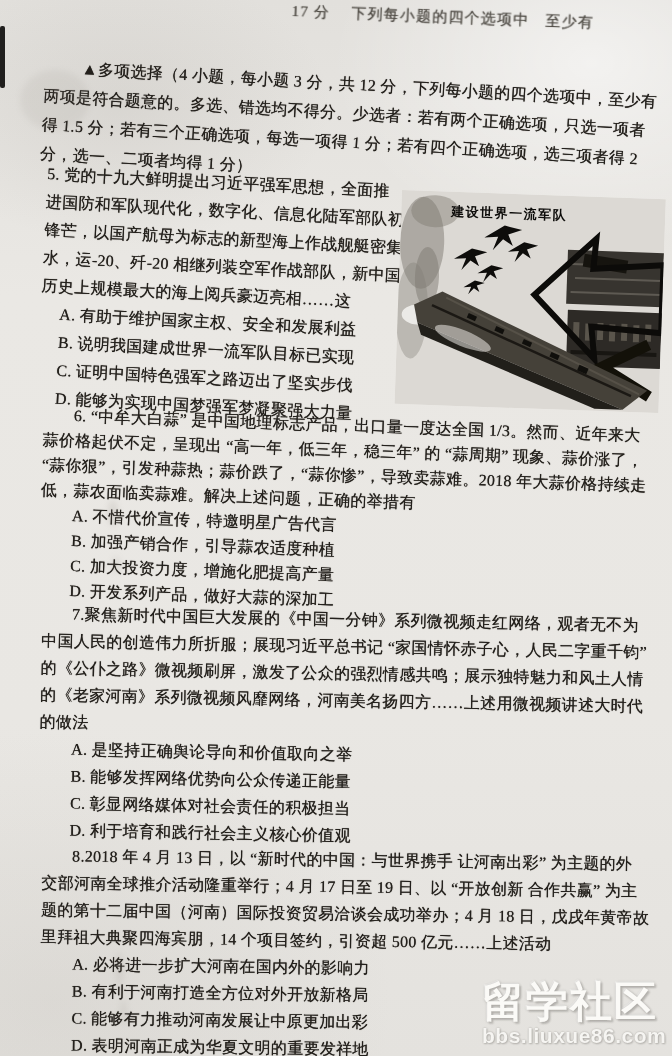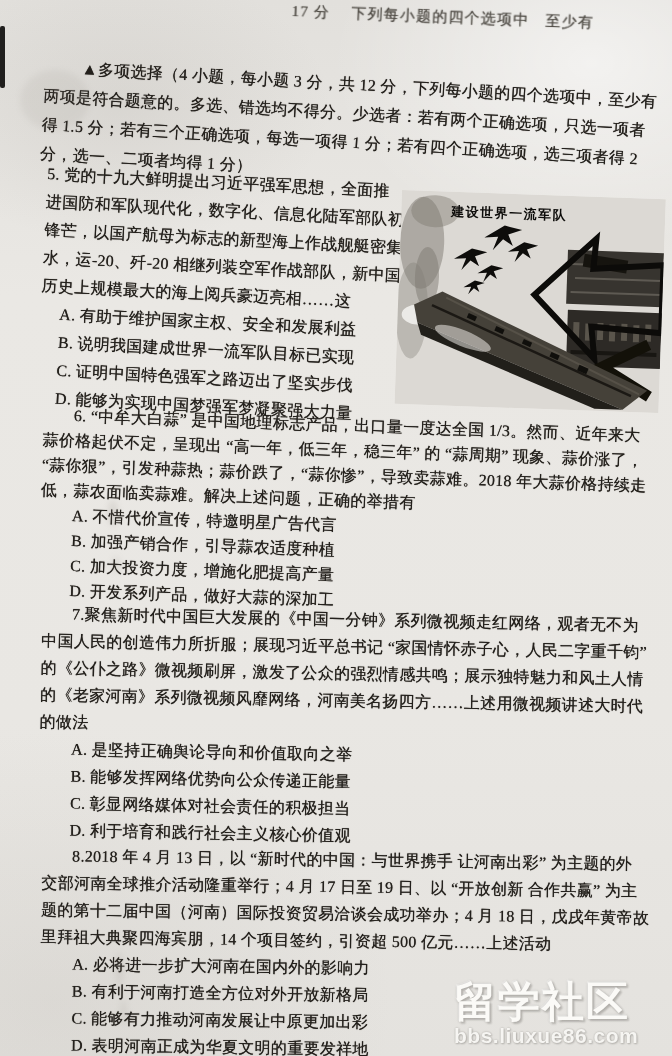--- a/index.html
+++ b/index.html
@@ -34,21 +34,21 @@
   .q7{left:42px;top:600px;transform:rotate(1.1deg);line-height:27px;}
   .q8{left:42px;top:842px;transform:rotate(.8deg);line-height:27px;}
 
   .figure{
     position:absolute;left:402px;top:190px;width:264px;height:214px;
     transform:rotate(2deg);transform-origin:0 0;
   }
   .figure svg{display:block;}
 
   .watermark{
-    position:absolute;left:454px;top:980px;
+    position:absolute;left:482px;top:980px;
     font-family:"Liberation Sans","DejaVu Sans",sans-serif;
     line-height:1.05;opacity:.97;
   }
   .wm-name{
     font-size:42px;font-weight:bold;letter-spacing:2px;color:#fcfbf8;
     text-shadow:0 0 3px rgba(145,142,136,.65), 2px 2px 2px rgba(120,117,112,.4), -1px -1px 1px rgba(255,255,255,.7);
   }
   .wm-url{
     font-size:21px;font-weight:bold;letter-spacing:.5px;color:#f7f6f3;margin-top:1px;
     text-shadow:0 0 2px rgba(150,147,141,.7), 1px 1px 2px rgba(125,122,117,.45);

